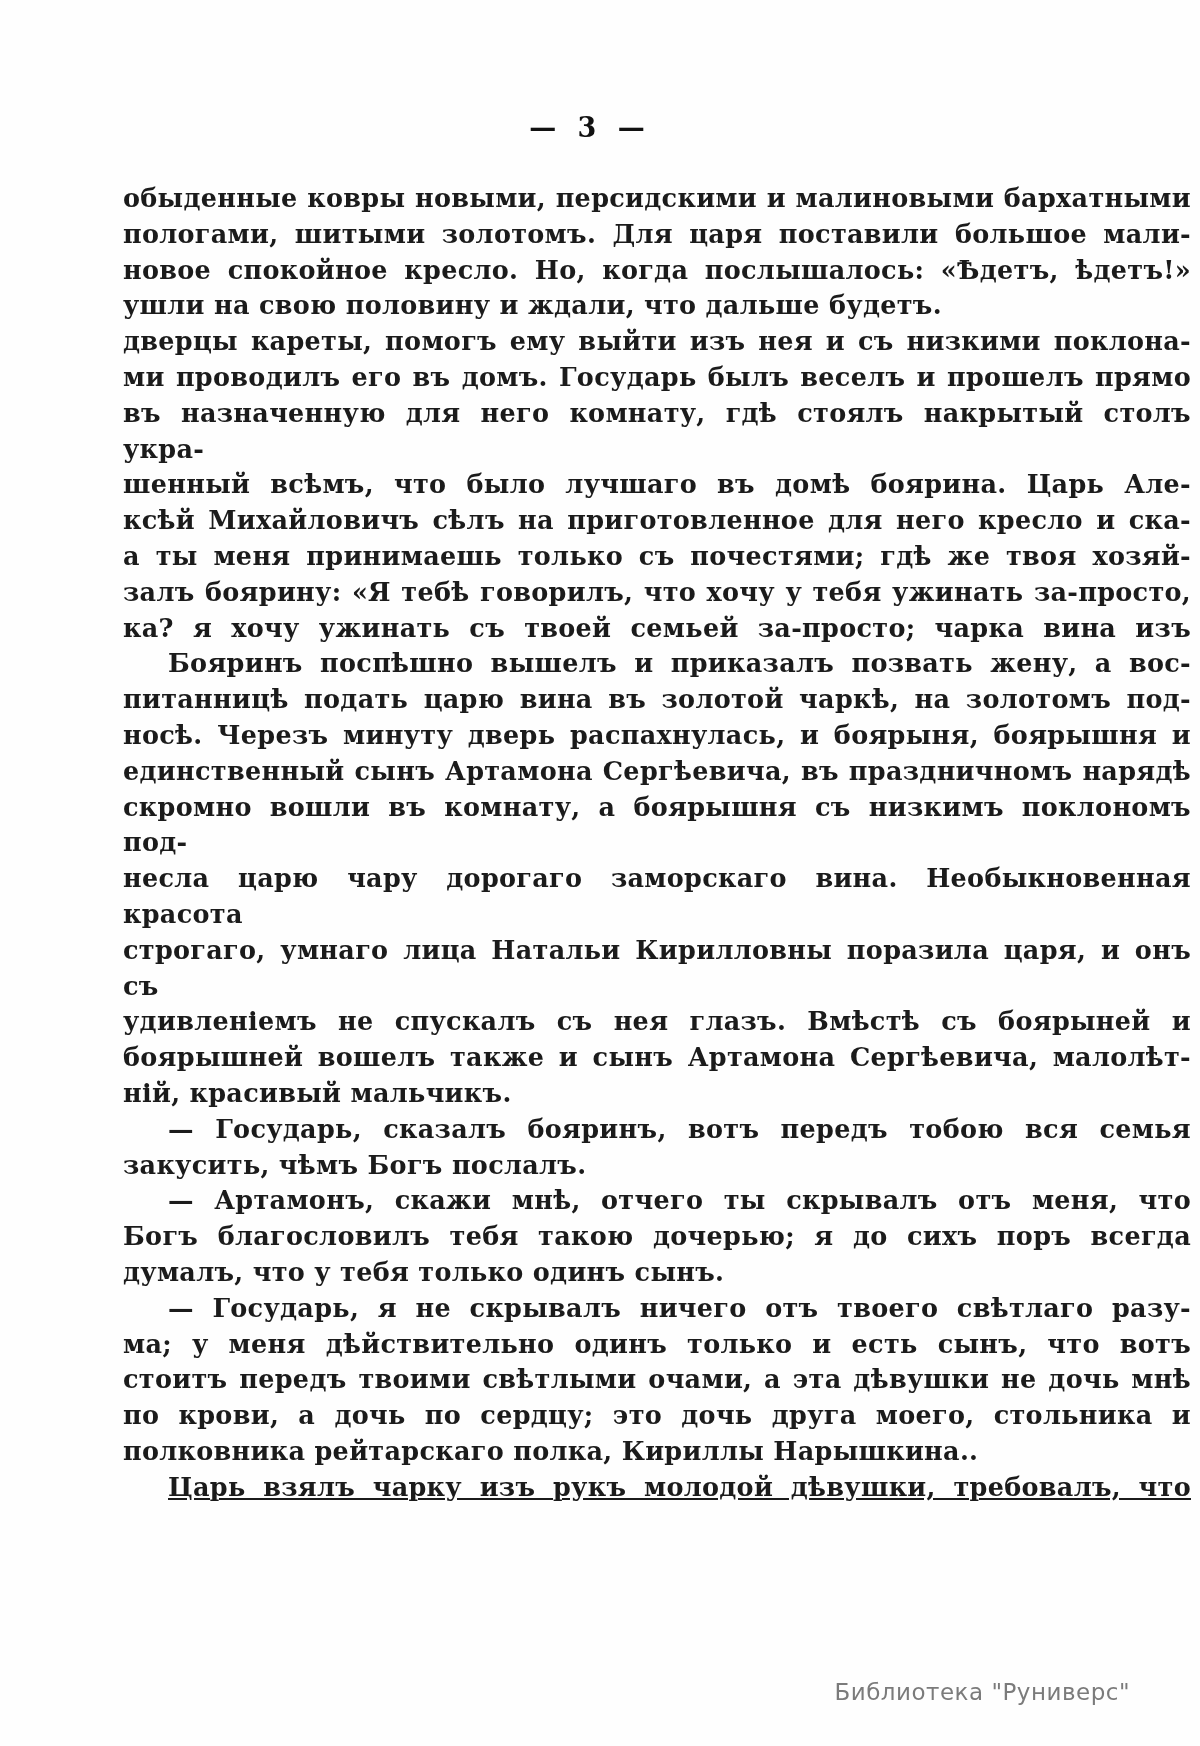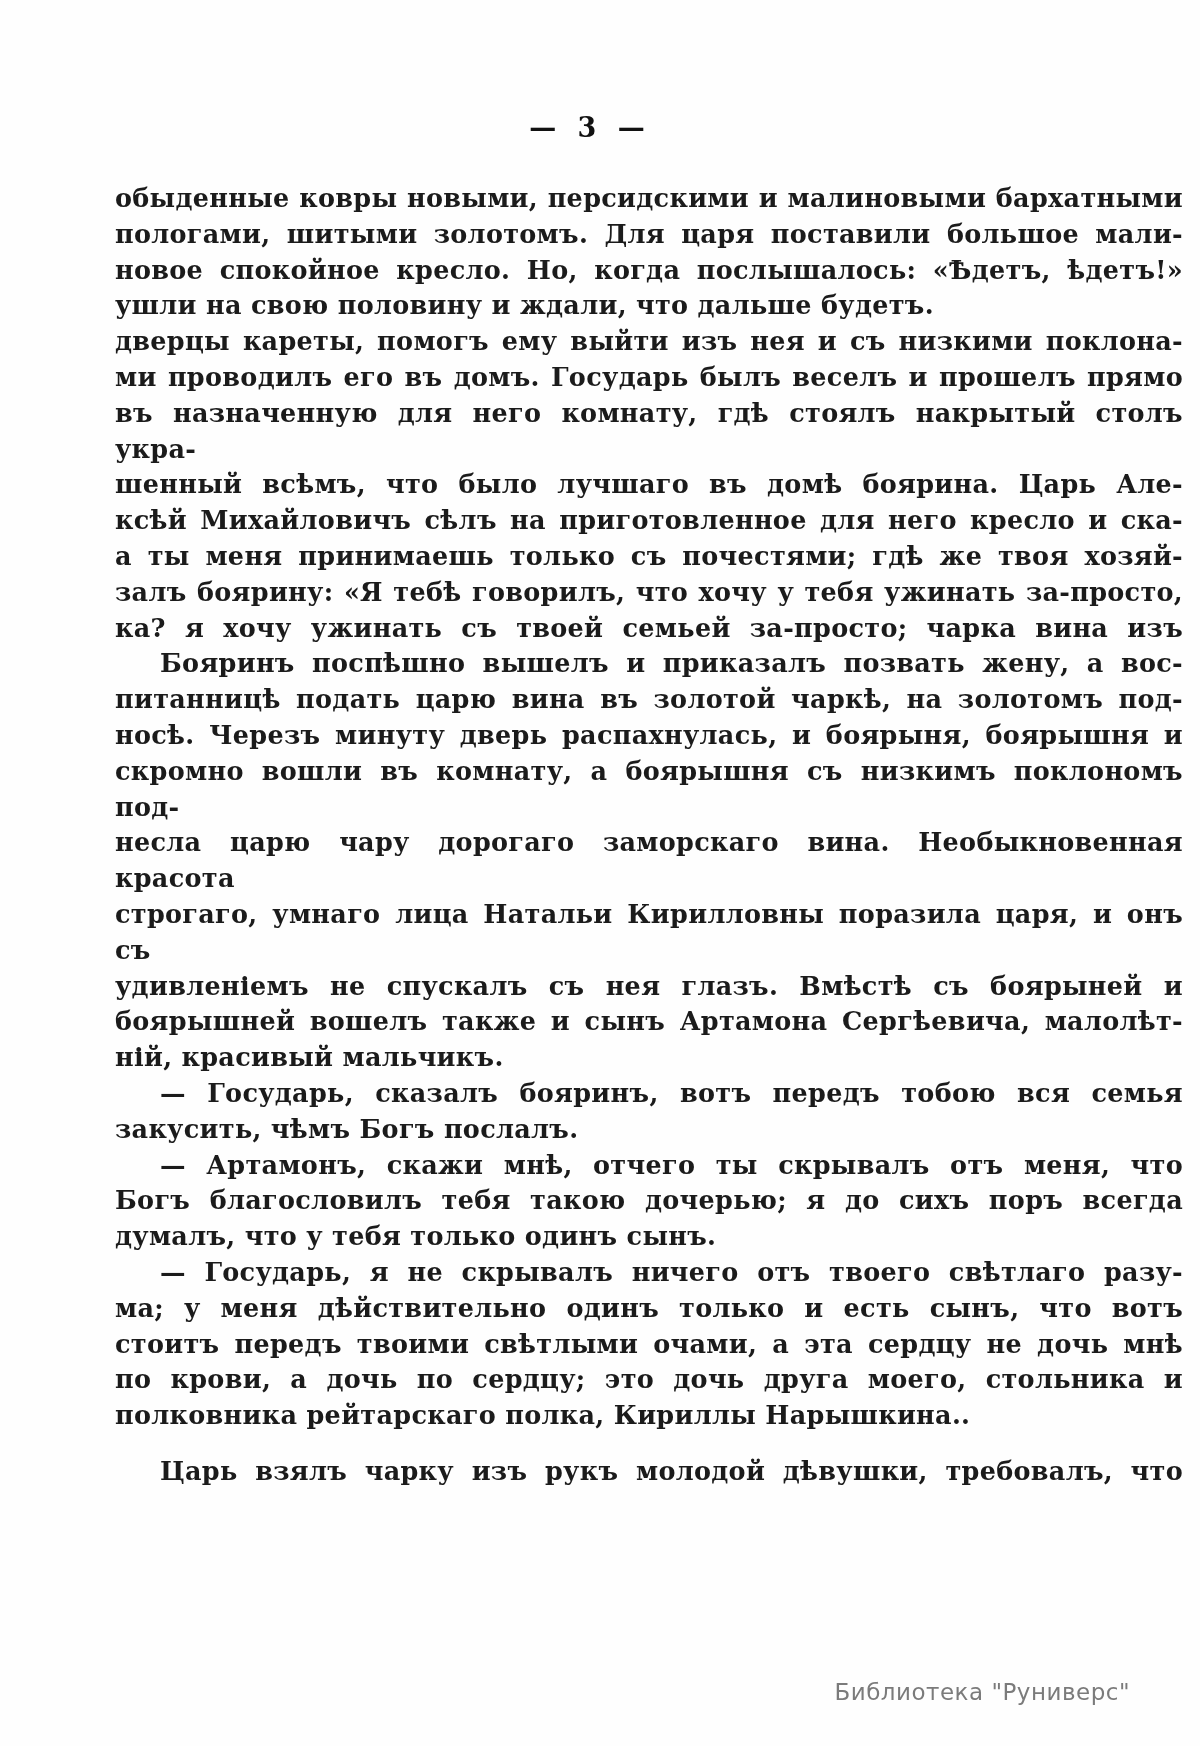--- a/index.html
+++ b/index.html
@@ -19,35 +19,35 @@
     width: 950px;
     text-align: center;
     font-size: 27px;
     font-weight: bold;
     letter-spacing: 6px;
     color: #111;
   }
   .text-block {
     position: absolute;
     top: 181px;
-    left: 115px;
+    left: 123px;
     width: 1068px;
     font-size: 25.5px;
     font-weight: bold;
     line-height: 35.8px;
     letter-spacing: 0.3px;
   }
   .line {
     text-align: justify;
     text-align-last: left;
     white-space: normal;
   }
   .line.just { text-align-last: justify; }
   .line.indent { text-indent: 45px; }
-  .line.gap { margin-top: 20px; }
+  .line.gap { margin-top: 0; text-decoration: underline; }
   .watermark {
     position: absolute;
     top: 1679px;
     left: 730px;
     width: 400px;
     text-align: right;
     font-family: "DejaVu Sans", sans-serif;
     font-size: 23px;
     font-weight: normal;
     color: #7b7b7b;
@@ -69,33 +69,34 @@
       <div class="line just">ми проводилъ его въ домъ. Государь былъ веселъ и прошелъ прямо</div>
       <div class="line just">въ назначенную для него комнату, гдѣ стоялъ накрытый столъ укра-</div>
       <div class="line just">шенный всѣмъ, что было лучшаго въ домѣ боярина. Царь Але-</div>
       <div class="line just">ксѣй Михайловичъ сѣлъ на приготовленное для него кресло и ска-</div>
       <div class="line just">а ты меня принимаешь только съ почестями; гдѣ же твоя хозяй-</div>
       <div class="line just">залъ боярину: «Я тебѣ говорилъ, что хочу у тебя ужинать за-просто,</div>
       <div class="line just">ка? я хочу ужинать съ твоей семьей за-просто; чарка вина изъ</div>
       <div class="line just indent">Бояринъ поспѣшно вышелъ и приказалъ позвать жену, а вос-</div>
       <div class="line just">питанницѣ подать царю вина въ золотой чаркѣ, на золотомъ под-</div>
       <div class="line just">носѣ. Черезъ минуту дверь распахнулась, и боярыня, боярышня и</div>
+      <div class="line just">единственный сынъ Артамона Сергѣевича, въ праздничномъ нарядѣ</div>
       <div class="line just">скромно вошли въ комнату, а боярышня съ низкимъ поклономъ под-</div>
       <div class="line just">несла царю чару дорогаго заморскаго вина. Необыкновенная красота</div>
       <div class="line just">строгаго, умнаго лица Натальи Кирилловны поразила царя, и онъ съ</div>
       <div class="line just">удивленіемъ не спускалъ съ нея глазъ. Вмѣстѣ съ боярыней и</div>
       <div class="line just">боярышней вошелъ также и сынъ Артамона Сергѣевича, малолѣт-</div>
       <div class="line">ній, красивый мальчикъ.</div>
       <div class="line just indent">— Государь, сказалъ бояринъ, вотъ передъ тобою вся семья</div>
       <div class="line">закусить, чѣмъ Богъ послалъ.</div>
       <div class="line just indent">— Артамонъ, скажи мнѣ, отчего ты скрывалъ отъ меня, что</div>
       <div class="line just">Богъ благословилъ тебя такою дочерью; я до сихъ поръ всегда</div>
       <div class="line">думалъ, что у тебя только одинъ сынъ.</div>
       <div class="line just indent">— Государь, я не скрывалъ ничего отъ твоего свѣтлаго разу-</div>
       <div class="line just">ма; у меня дѣйствительно одинъ только и есть сынъ, что вотъ</div>
-      <div class="line just">стоитъ передъ твоими свѣтлыми очами, а эта сердцу не дочь мнѣ</div>
+      <div class="line just">стоитъ передъ твоими свѣтлыми очами, а эта дѣвушки не дочь мнѣ</div>
       <div class="line just">по крови, а дочь по сердцу; это дочь друга моего, стольника и</div>
       <div class="line">полковника рейтарскаго полка, Кириллы Нарышкина..</div>
       <div class="line just indent gap">Царь взялъ чарку изъ рукъ молодой дѣвушки, требовалъ, что</div>
     </div>
 
   <div class="watermark">Библиотека "Руниверс"</div>
 </div>
 
 </body></html>

